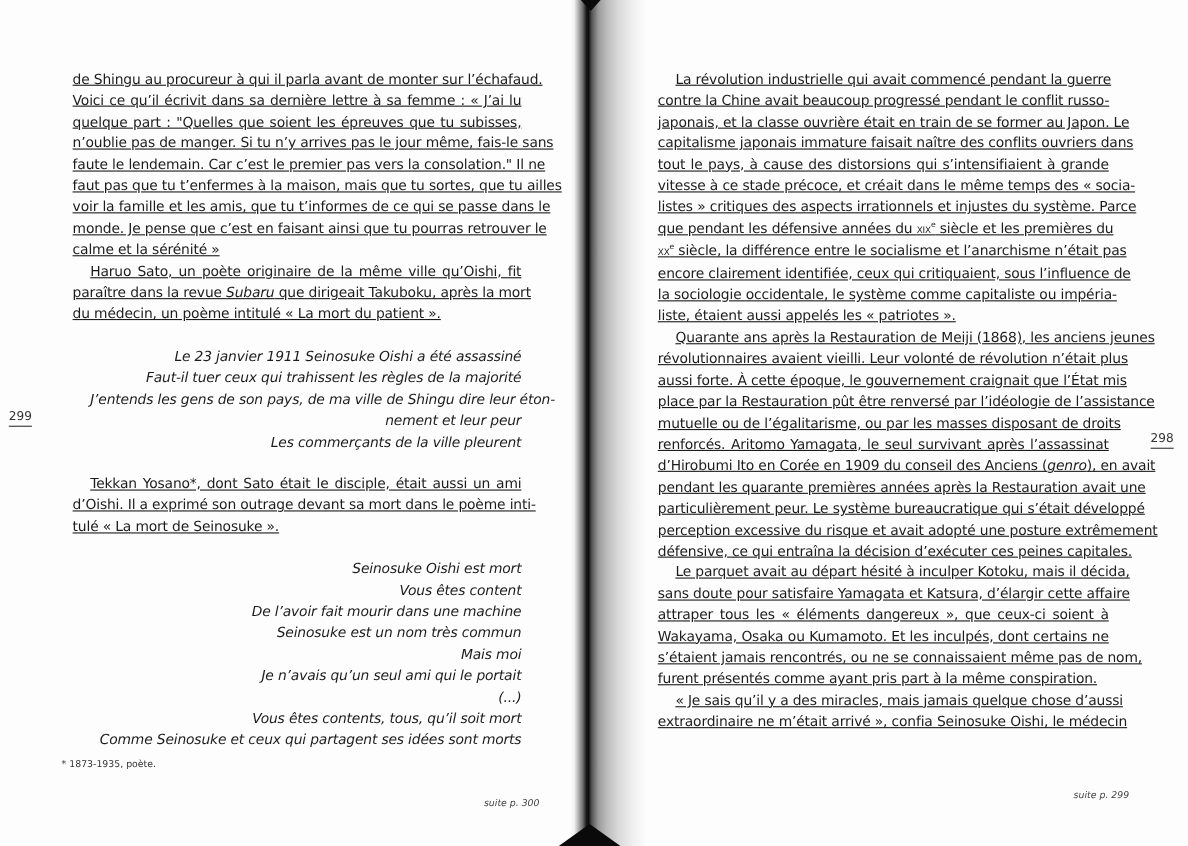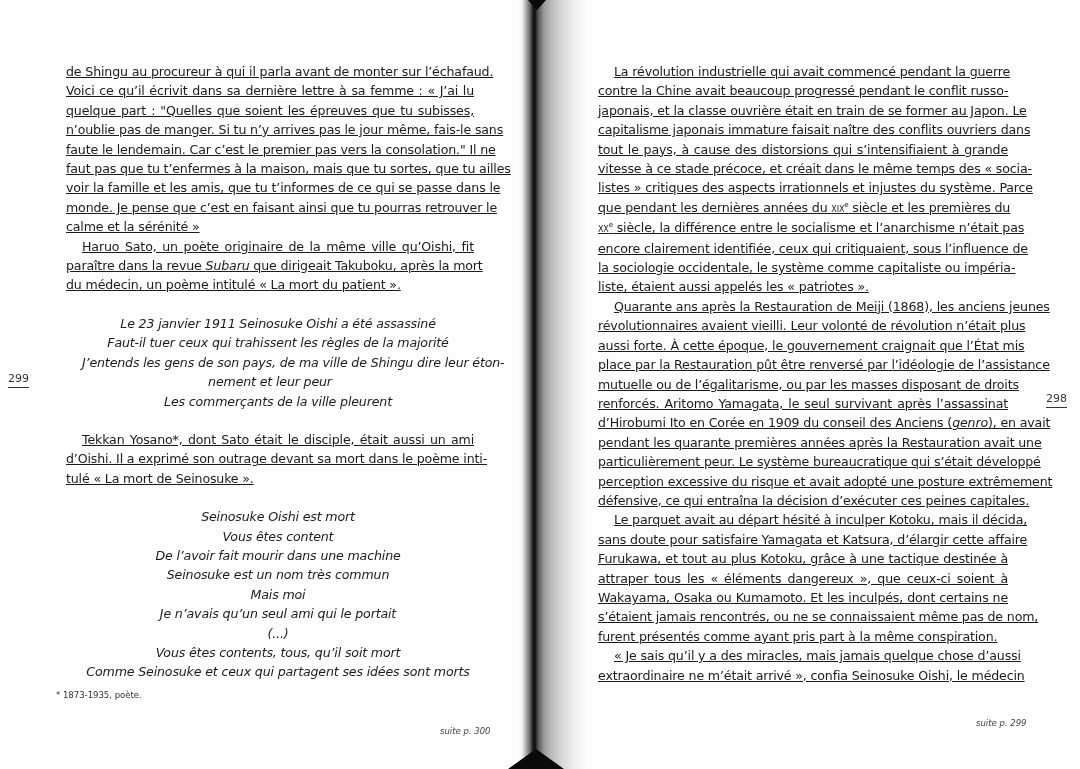--- a/index.html
+++ b/index.html
@@ -44,21 +44,21 @@
   }
   #left-body { left: 66px; top: 62px; width: 408px; }
   #right-body { left: 598px; top: 62px; width: 410px; }
 
   .para { margin: 0; text-decoration: underline; }
   .para.noindent { text-indent: 0; }
   .line { display: block; text-align: justify; text-align-last: justify; white-space: nowrap; }
   .line.last { text-align-last: left; }
 
   .poem { margin: 0; font-style: italic; font-family: "DejaVu Sans", sans-serif; }
-  .poem .verse { display: block; padding-left: 16px; text-align: center; white-space: nowrap; }
+  .poem .verse { display: block; padding-left: 16px; text-align: right; white-space: nowrap; }
   .poem .verse.cont { padding-left: 0; }
   .poem.poem2 .verse { padding-left: 16px; }
 
   .gap { height: 19px; }
   .smallcaps { font-variant: small-caps; font-size: 11px; }
   sup { font-size: 7px; vertical-align: super; line-height: 0; }
 
   .page-number {
     position: absolute; font-size: 11px; color: #333;
     padding-bottom: 2px; border-bottom: 1px solid #333;
@@ -136,21 +136,21 @@
 
 <div class="text-block" id="right-body">
   <div class="para">
     <span class="line" style="padding-left:16px">La révolution industrielle qui avait commencé pendant la guerre</span>
     <span class="line">contre la Chine avait beaucoup progressé pendant le conflit russo-</span>
     <span class="line">japonais, et la classe ouvrière était en train de se former au Japon. Le</span>
     <span class="line">capitalisme japonais immature faisait naître des conflits ouvriers dans</span>
     <span class="line">tout le pays, à cause des distorsions qui s’intensifiaient à grande</span>
     <span class="line">vitesse à ce stade précoce, et créait dans le même temps des « socia-</span>
     <span class="line">listes » critiques des aspects irrationnels et injustes du système. Parce</span>
-    <span class="line"><span>que pendant les dernières années du </span><span class="smallcaps">xix</span><sup>e</sup><span> siècle et les premières du</span></span>
+    <span class="line"><span>que pendant les défensive années du </span><span class="smallcaps">xix</span><sup>e</sup><span> siècle et les premières du</span></span>
     <span class="line"><span class="smallcaps">xx</span><sup>e</sup><span> siècle, la différence entre le socialisme et l’anarchisme n’était pas</span></span>
     <span class="line">encore clairement identifiée, ceux qui critiquaient, sous l’influence de</span>
     <span class="line">la sociologie occidentale, le système comme capitaliste ou impéria-</span>
     <span class="line last">liste, étaient aussi appelés les « patriotes ».</span>
   </div>
   <div class="para">
     <span class="line" style="padding-left:16px">Quarante ans après la Restauration de Meiji (1868), les anciens jeunes</span>
     <span class="line">révolutionnaires avaient vieilli. Leur volonté de révolution n’était plus</span>
     <span class="line">aussi forte. À cette époque, le gouvernement craignait que l’État mis</span>
     <span class="line">place par la Restauration pût être renversé par l’idéologie de l’assistance</span>
@@ -158,21 +158,20 @@
     <span class="line">renforcés. Aritomo Yamagata, le seul survivant après l’assassinat</span>
     <span class="line"><span>d’Hirobumi Ito en Corée en 1909 du conseil des Anciens (</span><i>genro</i><span>), en avait</span></span>
     <span class="line">pendant les quarante premières années après la Restauration avait une</span>
     <span class="line">particulièrement peur. Le système bureaucratique qui s’était développé</span>
     <span class="line">perception excessive du risque et avait adopté une posture extrêmement</span>
     <span class="line last">défensive, ce qui entraîna la décision d’exécuter ces peines capitales.</span>
   </div>
   <div class="para">
     <span class="line" style="padding-left:16px">Le parquet avait au départ hésité à inculper Kotoku, mais il décida,</span>
     <span class="line">sans doute pour satisfaire Yamagata et Katsura, d’élargir cette affaire</span>
-    <span class="line">Furukawa, et tout au plus Kotoku, grâce à une tactique destinée à</span>
     <span class="line">attraper tous les « éléments dangereux », que ceux-ci soient à</span>
     <span class="line">Wakayama, Osaka ou Kumamoto. Et les inculpés, dont certains ne</span>
     <span class="line">s’étaient jamais rencontrés, ou ne se connaissaient même pas de nom,</span>
     <span class="line last">furent présentés comme ayant pris part à la même conspiration.</span>
   </div>
   <div class="para">
     <span class="line" style="padding-left:16px">« Je sais qu’il y a des miracles, mais jamais quelque chose d’aussi</span>
     <span class="line">extraordinaire ne m’était arrivé », confia Seinosuke Oishi, le médecin</span>
   </div>
 </div>

